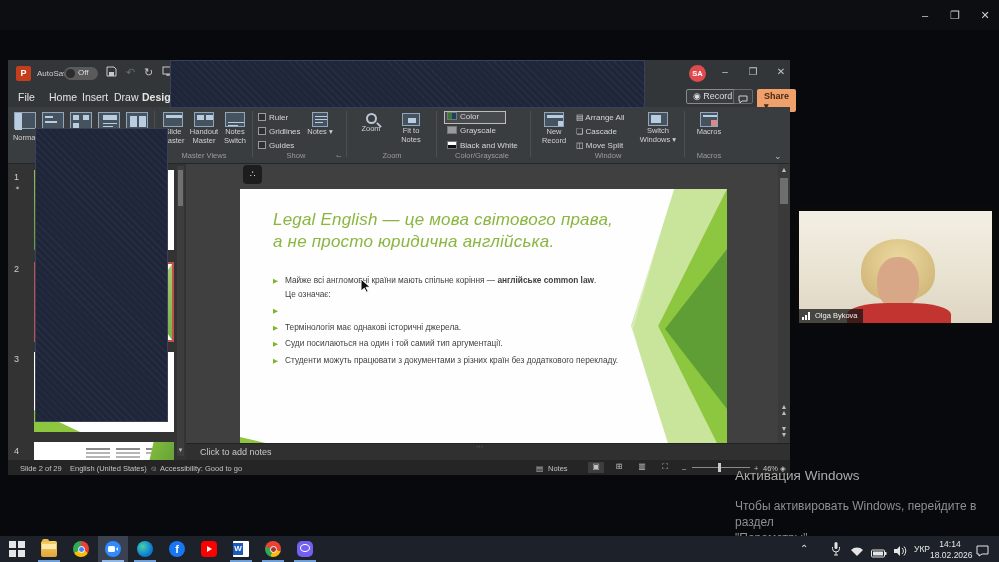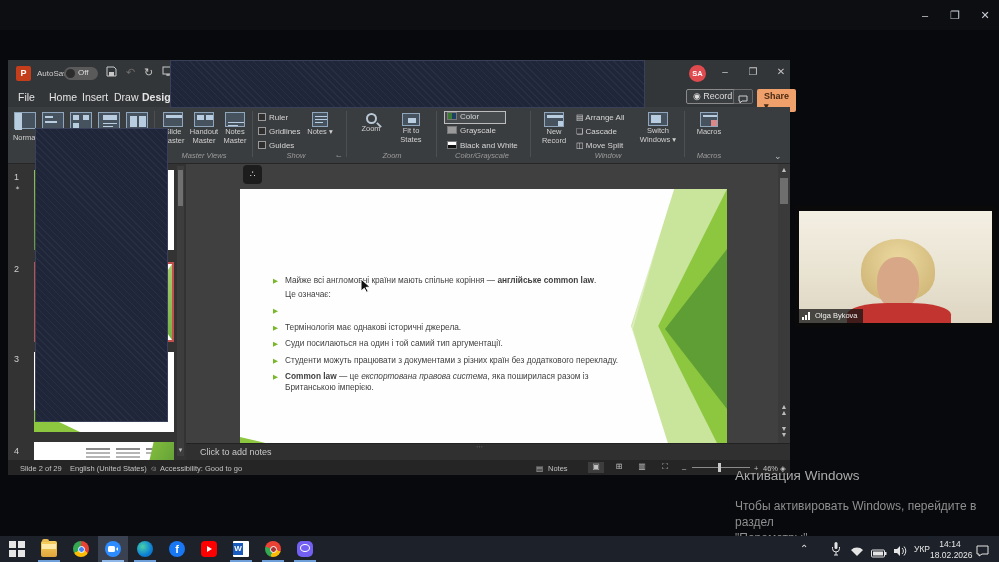--- a/index.html
+++ b/index.html
@@ -32,21 +32,21 @@
     width:20px; height:15px; text-align:center; }
   #share-btn { background:#efa06b; color:#4a2a12; font-size:9px; font-weight:bold;
     padding:1.5px 7px; border-radius:2px; }
 
   #tabs-row { left:0; top:28px; width:782px; height:19px; background:#333638; }
   .tab { font-size:10.5px; color:#e4e4e4; top:3px; }
 
   #ribbon { left:0; top:47px; width:782px; height:57px; background:#3a3d3f;
     border-bottom:1px solid #262626; }
   .grp-sep { top:4px; width:1px; height:46px; background:#4d5052; }
-  .grp-label { font-size:7.5px; color:#9b9b9b; bottom:3px; text-align:center;font-style:italic; }
+  .grp-label { font-size:7.5px; color:#9b9b9b; bottom:3px; text-align:center; }
   .rib-label { font-size:7.5px; color:#d0d0d0; text-align:center; line-height:1.2; }
   .rib-ic { border:1px solid #8fa6bd; background:#46525e; }
   .rib-ic .bar { position:absolute; background:#b9cde0; }
   .cb { width:8px; height:8px; border:1px solid #9a9a9a; background:#2f2f2f; display:inline-block;
     vertical-align:-1px; margin-right:3px; }
   .check-row { font-size:8px; color:#d6d6d6; }
   .color-btn { width:62px; height:13px; font-size:8px; color:#d6d6d6; }
   .color-sw { width:10px; height:8px; display:inline-block; vertical-align:-1px; margin-right:3px;
     border:1px solid #777; }
   .small-item { font-size:8px; color:#d6d6d6; }
@@ -222,21 +222,21 @@
           <div class="bar" style="left:2px;top:2px;width:7px;height:5px;"></div>
           <div class="bar" style="left:11px;top:2px;width:7px;height:5px;"></div>
         </div>
       <div class="rib-label">Handout Master</div>
     </div>
     <div class="abs" style="left:214px;top:5px;width:26px;">
       <div class="rib-ic" style="width:20px;height:15px;margin:0 auto;position:relative;">
           <div class="bar" style="left:2px;top:9px;width:16px;height:1px;"></div>
           <div class="bar" style="left:2px;top:12px;width:10px;height:1px;"></div>
         </div>
-      <div class="rib-label">Notes Master</div>
+      <div class="rib-label">Notes Switch</div>
     </div>
     <div class="abs grp-label" style="left:152px;width:88px;">Master Views</div>
 
     <div class="abs grp-sep" style="left:244px;"></div>
 
     <div class="abs check-row" style="left:250px;top:6px;"><span class="cb"></span><span>Ruler</span></div>
     <div class="abs check-row" style="left:250px;top:20px;"><span class="cb"></span><span>Gridlines</span></div>
     <div class="abs check-row" style="left:250px;top:34px;"><span class="cb"></span><span>Guides</span></div>
     <div class="abs" style="left:298px;top:5px;width:28px;text-align:center;">
       <div class="rib-ic" style="width:16px;height:15px;margin:0 auto;position:relative;">
@@ -254,21 +254,21 @@
     <div class="abs" style="left:346px;top:5px;width:34px;text-align:center;">
       <div style="width:11px;height:11px;border:2px solid #b9c7d6;border-radius:50%;margin:1px auto 0;position:relative;">
           <div style="position:absolute;left:8px;top:9px;width:6px;height:2px;background:#b9c7d6;transform:rotate(45deg);"></div>
         </div>
       <div class="rib-label">Zoom</div>
     </div>
     <div class="abs" style="left:384px;top:5px;width:38px;text-align:center;">
       <div class="rib-ic" style="width:18px;height:13px;margin:1px auto 0;position:relative;">
           <div class="bar" style="left:5px;top:4px;width:8px;height:5px;"></div>
         </div>
-      <div class="rib-label">Fit to States</div>
+      <div class="rib-label">Fit to Notes</div>
     </div>
     <div class="abs grp-label" style="left:346px;width:76px;">Zoom</div>
 
     <div class="abs grp-sep" style="left:428px;"></div>
 
     <div class="abs color-btn" style="left:436px;top:4px;border:1px solid #bdbdbd;background:#474b4e;padding-left:2px;"><span class="color-sw" style="background:linear-gradient(90deg,#3c7a32 50%,#1c3f63 50%);"></span><span>Color</span></div>
     <div class="abs color-btn" style="left:436px;top:19px;padding-left:3px;"><span class="color-sw" style="background:#9a9a9a;"></span><span>Grayscale</span></div>
     <div class="abs color-btn" style="left:436px;top:34px;width:80px;padding-left:3px;"><span class="color-sw" style="background:linear-gradient(180deg,#fff 50%,#111 50%);"></span><span>Black and White</span></div>
     <div class="abs grp-label" style="left:430px;width:88px;">Color/Grayscale</div>
 
@@ -343,20 +343,21 @@
         <div class="abs" style="left:34px;top:60px;width:62px;height:160px;background:#5f9e34;clip-path:polygon(100% 0,0 50%,100% 100%);"></div>
         <div class="abs" style="left:0;top:-20px;width:96px;height:160px;background:rgba(255,255,255,.35);clip-path:polygon(48% 0,50% 0,2% 100%,0 100%);"></div>
         <div class="abs" style="left:0;top:140px;width:96px;height:160px;background:rgba(255,255,255,.35);clip-path:polygon(0 0,2% 0,50% 100%,48% 100%);"></div>
       </div>
 
       <div class="abs" style="left:0;bottom:0;width:150px;height:26px;">
         <div class="abs" style="left:0;bottom:0;width:110px;height:26px;background:#8dc63f;clip-path:polygon(0 100%,0 0,100% 100%);"></div>
 
       </div>
 
+      <div class="abs" id="slide-title">Legal English — це мова світового права, а не просто юридична англійська.</div>
 
       <div class="abs" id="bullets">
         <div class="bullet">
             <span class="mk">▶</span>
             <span><span>Майже всі англомовні країни мають спільне коріння — </span><span class="b">англійське common law</span><span>.</span></span>
           </div>
         <div class="bullet" style="margin-top:-3px;">
             <span class="mk" style="visibility:hidden;">▶</span>
             <span>Це означає:</span>
           </div>
@@ -368,24 +369,20 @@
             <span>Термінологія має однакові історичні джерела.</span>
           </div>
         <div class="bullet">
             <span class="mk">▶</span>
             <span>Суди посилаються на один і той самий тип аргументації.</span>
           </div>
         <div class="bullet">
             <span class="mk">▶</span>
             <span>Студенти можуть працювати з документами з різних країн без додаткового перекладу.</span>
           </div>
-        <div class="bullet">
-            <span class="mk">▶</span>
-            <span><span class="b">Common law</span><span> — це </span><span class="i">експортована правова система</span><span>, яка поширилася разом із Британською імперією.</span></span>
-          </div>
       </div>
     </div>
 
     <div class="abs" id="edit-scroll">
       <div class="abs" style="left:0;top:2px;width:12px;text-align:center;font-size:7px;">▲</div>
       <div class="abs" style="left:2px;top:14px;width:8px;height:26px;background:#6e6e6e;"></div>
       <div class="abs" style="left:0;top:240px;width:12px;text-align:center;font-size:7px;line-height:.8;">▲<br>▲</div>
       <div class="abs" style="left:0;top:262px;width:12px;text-align:center;font-size:7px;line-height:.8;">▼<br>▼</div>
     </div>
   </div>

